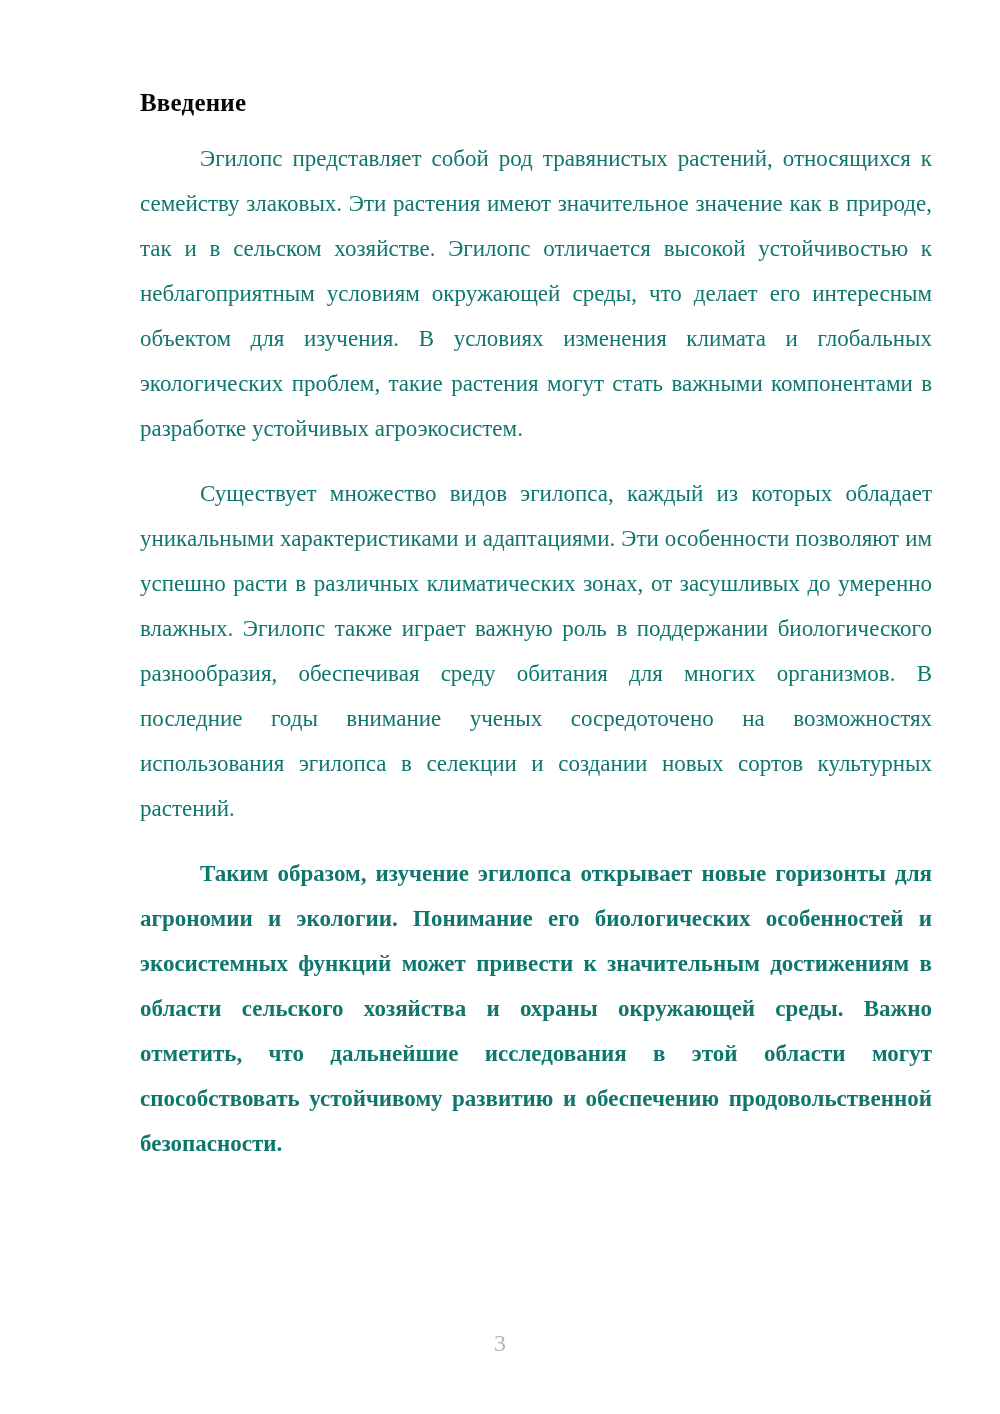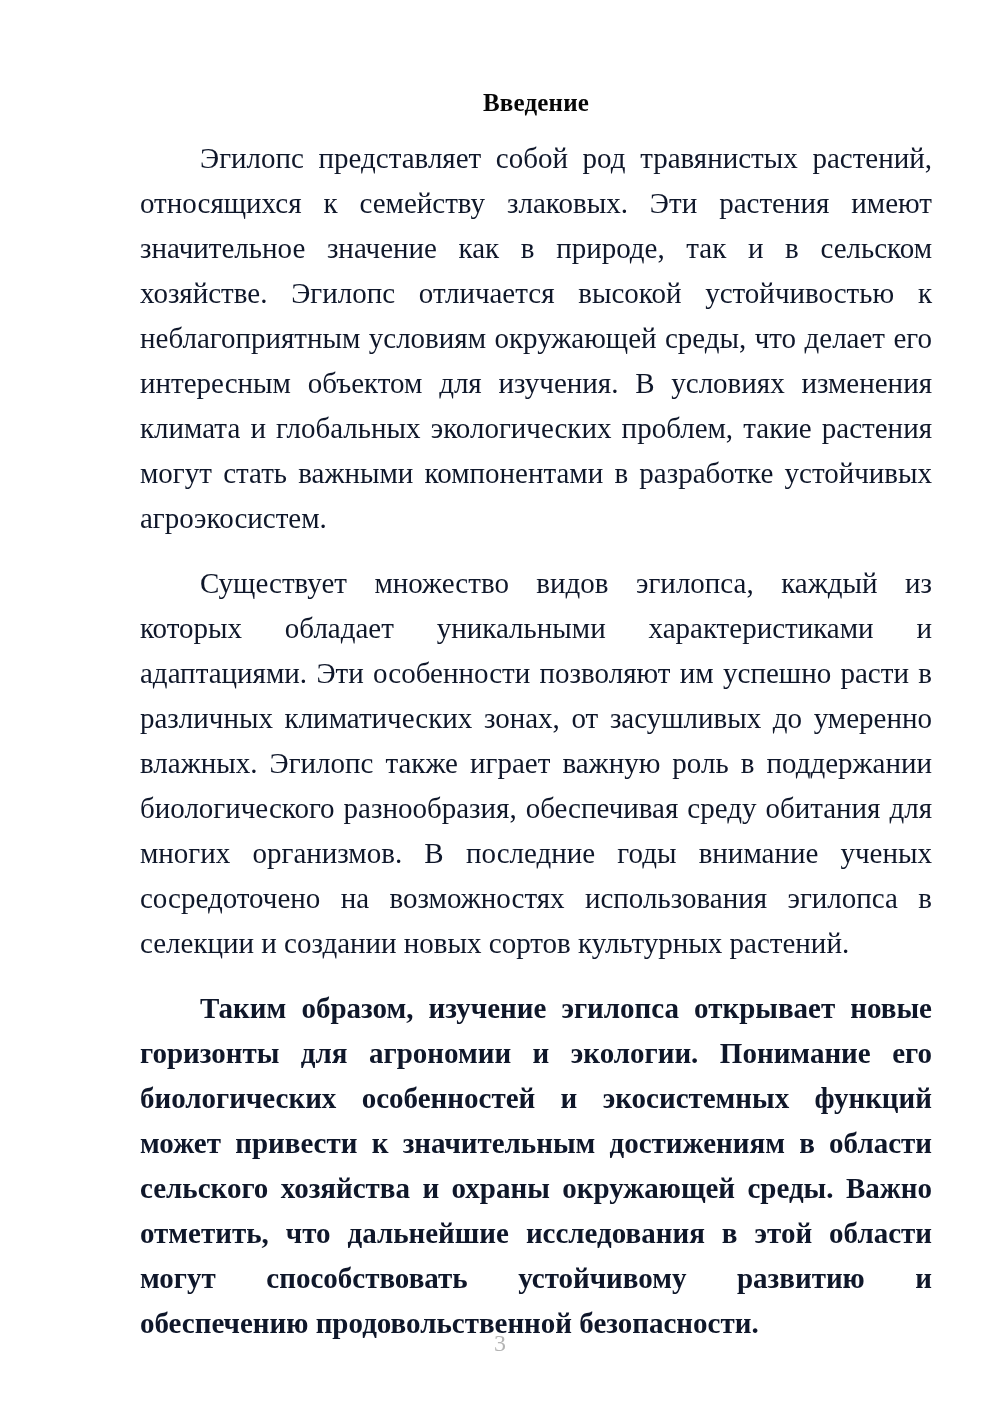--- a/index.html
+++ b/index.html
@@ -30,40 +30,39 @@
     position: absolute;
     left: 140px;
     top: 88px;
     width: 792px;
   }
 
   
   .doc-title {
     font-size: 25px;
     font-weight: bold;
-    text-align: center;
     line-height: 1.2;
     margin: 0 0 18px 0;
     letter-spacing: 0.2px;
     color: #070707;
   }
 
   
   .body-text {
     margin: 0;
   }
 
   .para {
-    font-size: 29px;
+    font-size: 23px;
     line-height: 45px;
     text-align: justify;
     text-justify: inter-word;
     text-indent: 60px;
     margin: 0 0 20px 0;
-    color: #0f172a;
+    color: #0f766e;
     hyphens: none;
   }
 
   .para:last-child {
     margin-bottom: 0;
     font-weight: bold;
   }
 
   
   .page-number {

